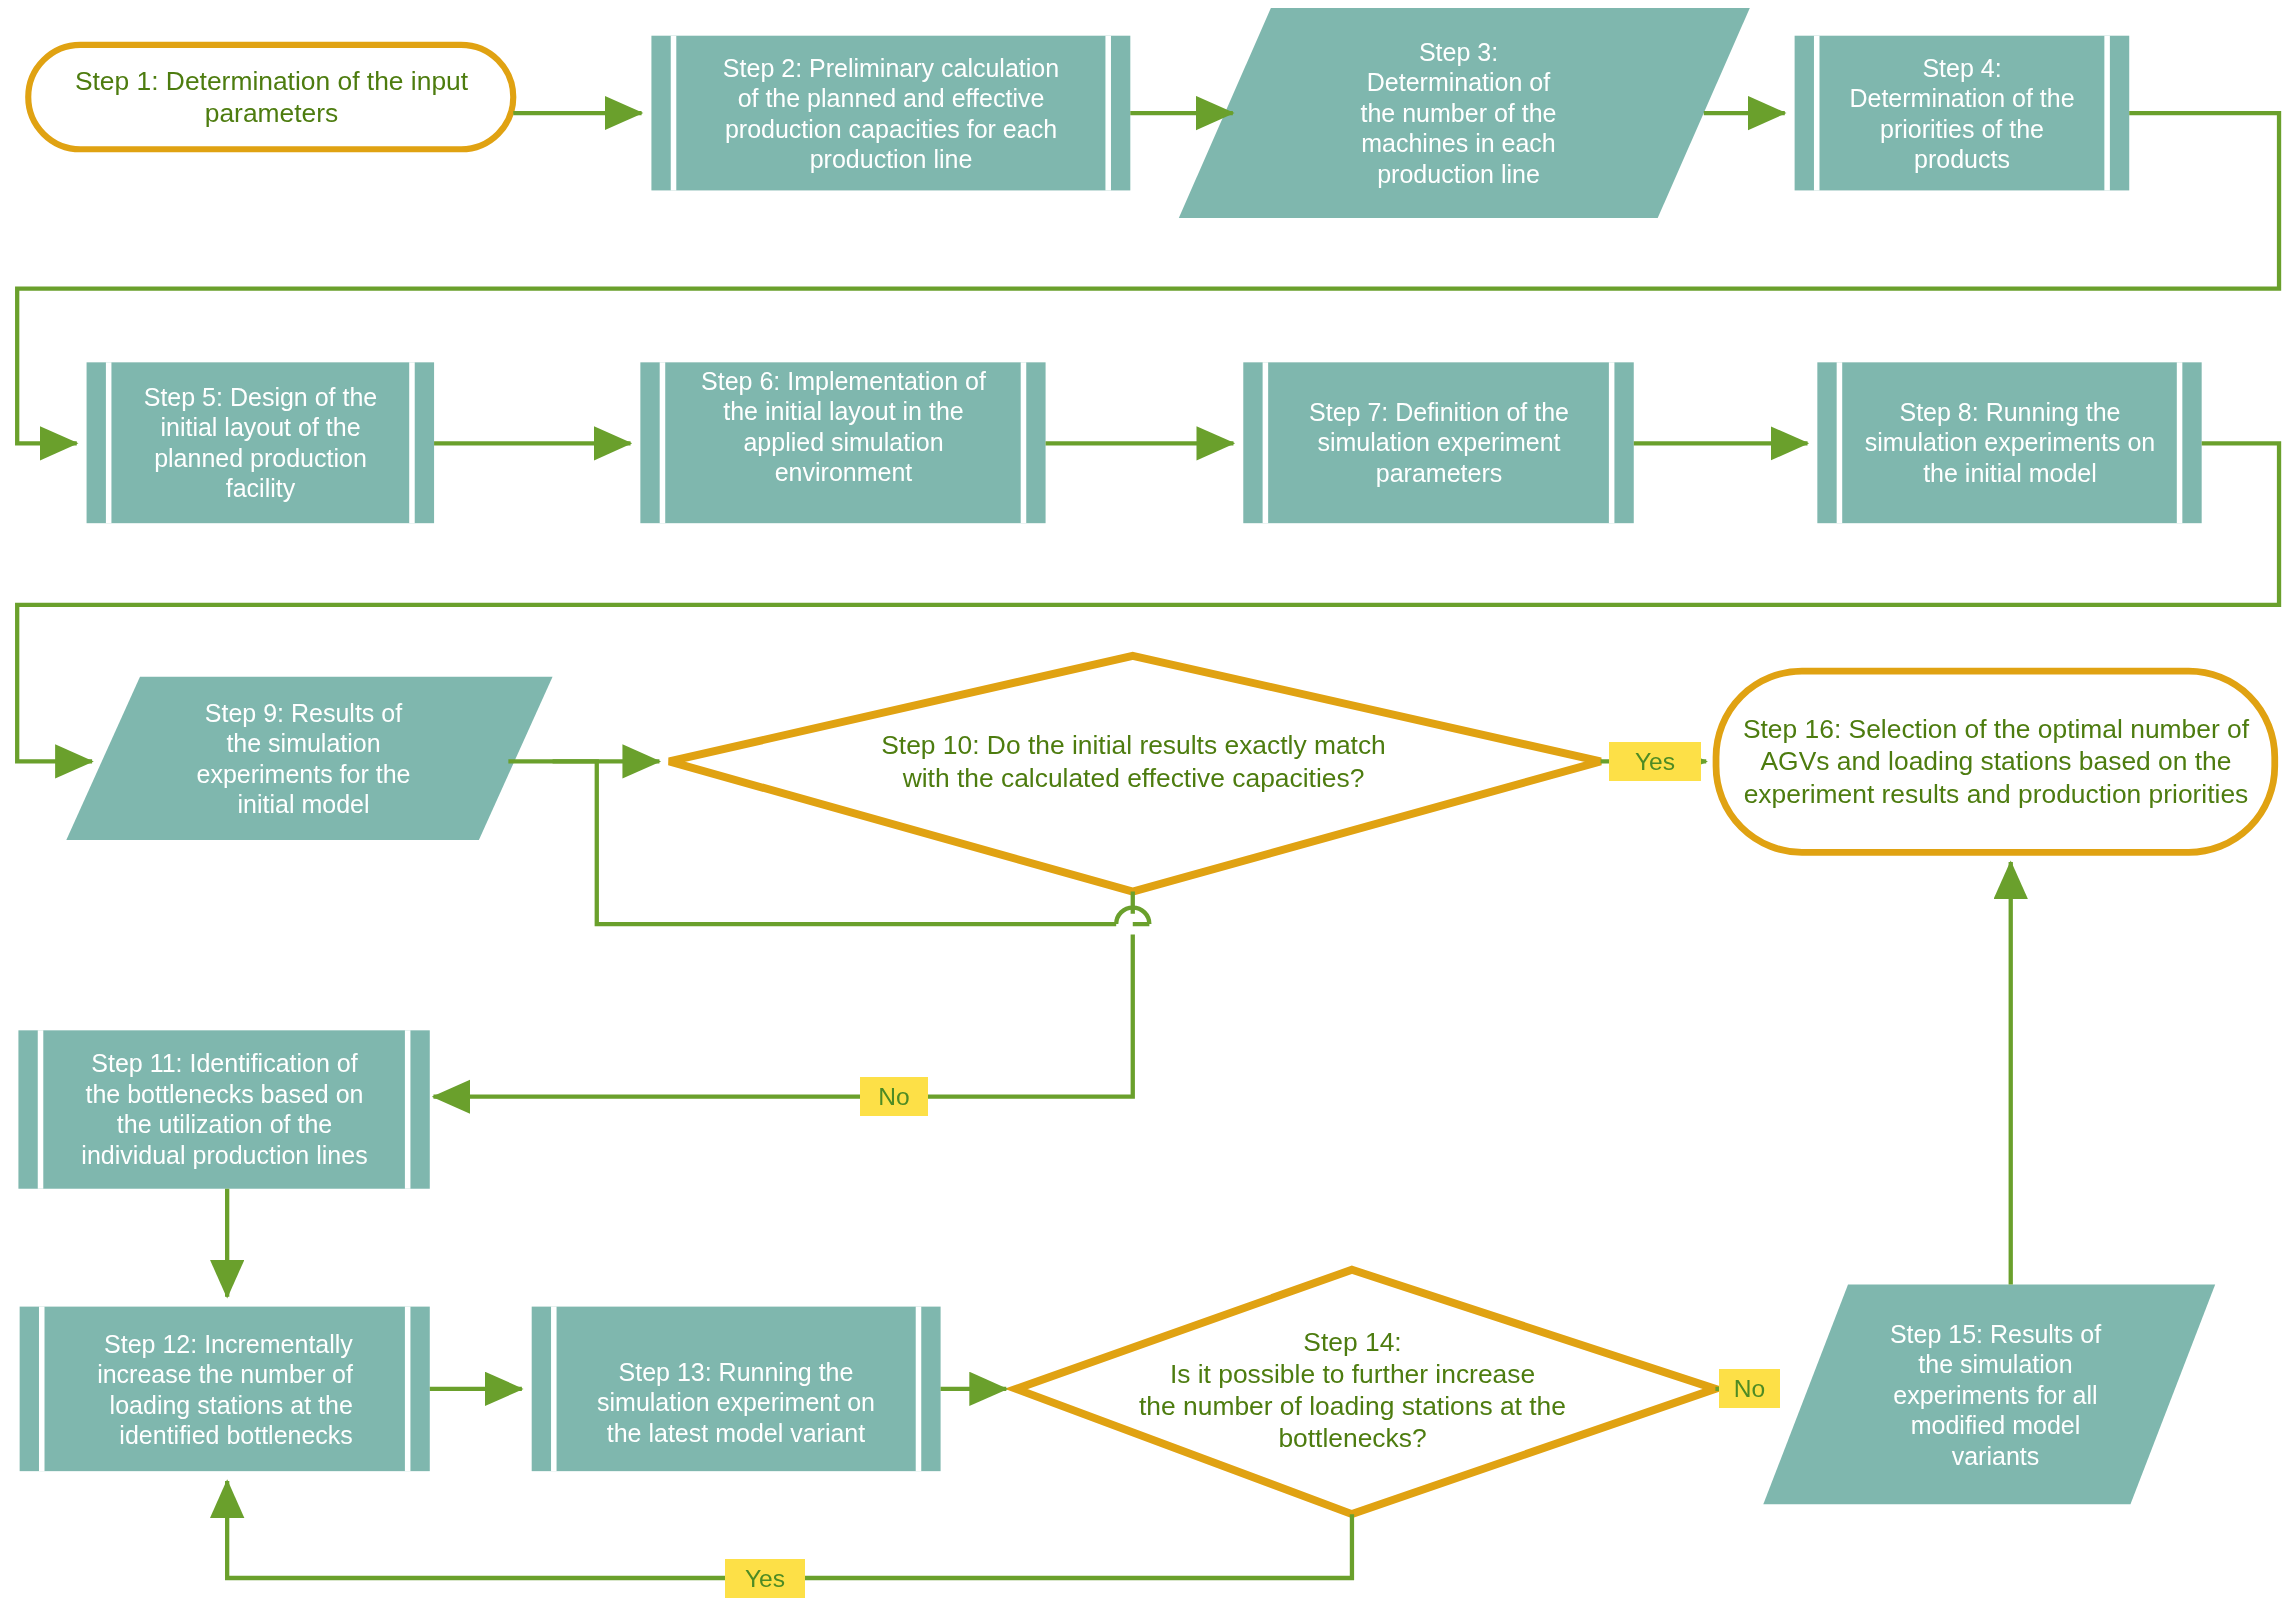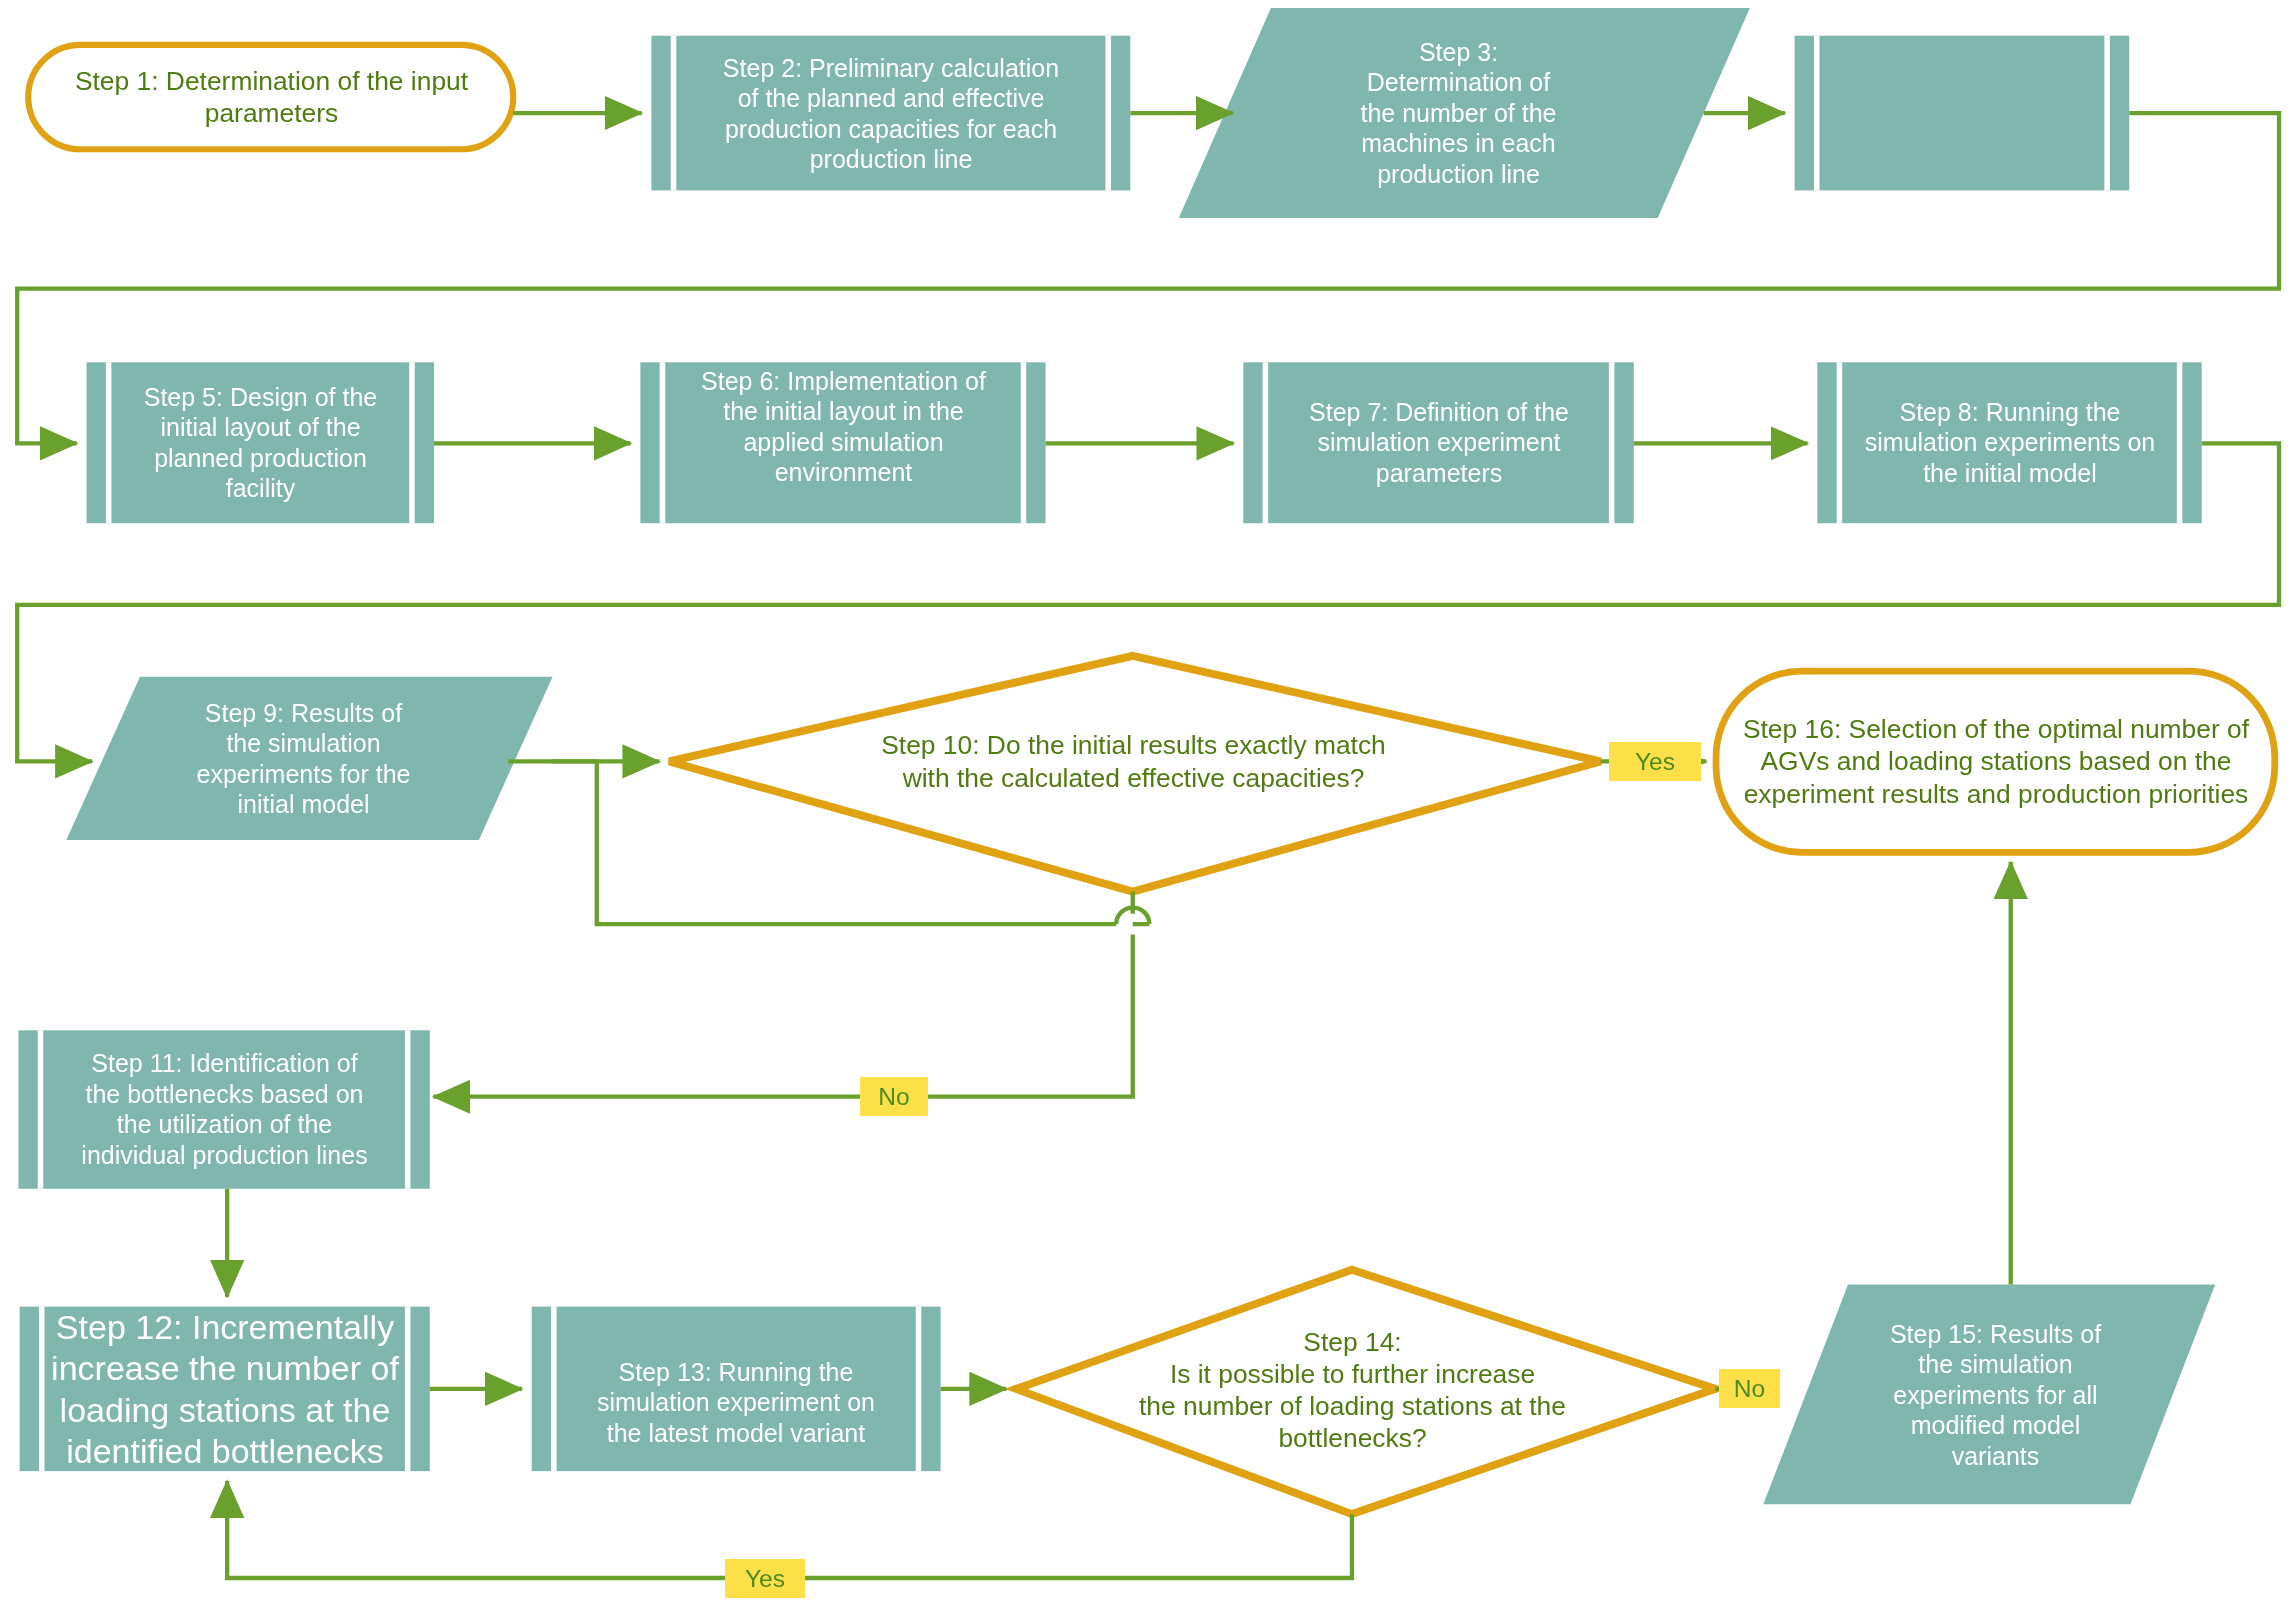--- a/index.html
+++ b/index.html
@@ -146,20 +146,23 @@
   </div>
 
   <div class="node-text t-white" style="left:680px;top:36px;width:422px;height:155px;font-size:25px;">
     <span>Step 2: Preliminary calculation<br>of the planned and effective<br>production capacities for each<br>production line</span>
   </div>
 
   <div class="node-text t-white" style="left:1271px;top:8px;width:375px;height:210px;font-size:25px;">
     <span>Step 3:<br>Determination of<br>the number of the<br>machines in each<br>production line</span>
   </div>
 
+  <div class="node-text t-white" style="left:1823px;top:36px;width:278px;height:155px;font-size:25px;">
+    <span>Step 4:<br>Determination of the<br>priorities of the<br>products</span>
+  </div>
 
   <div class="node-text t-white" style="left:115px;top:362px;width:291px;height:161px;font-size:25px;">
     <span>Step 5: Design of the<br>initial layout of the<br>planned production<br>facility</span>
   </div>
 
   <div class="node-text t-white" style="left:669px;top:362px;width:349px;height:129px;font-size:25px;">
     <span>Step 6: Implementation of<br>the initial layout in the<br>applied simulation<br>environment</span>
   </div>
 
   <div class="node-text t-white" style="left:1272px;top:362px;width:334px;height:161px;font-size:25px;">
@@ -179,21 +182,21 @@
   </div>
 
   <div class="node-text t-brown" style="left:1741px;top:671px;width:510px;height:181px;font-size:26.4px;">
     <span>Step 16: Selection of the optimal number of<br>AGVs and loading stations based on the<br>experiment results and production priorities</span>
   </div>
 
   <div class="node-text t-white" style="left:47px;top:1030px;width:355px;height:158px;font-size:25px;">
     <span>Step 11: Identification of<br>the bottlenecks based on<br>the utilization of the<br>individual production lines</span>
   </div>
 
-  <div class="node-text t-white" style="left:48px;top:1307px;width:354px;height:165px;font-size:34px;">
+  <div class="node-text t-white" style="left:48px;top:1307px;width:354px;height:165px;font-size:25px;text-align:right;">
     <span>Step 12: Incrementally<br>increase the number of<br>loading stations at the<br>identified bottlenecks</span>
   </div>
 
   <div class="node-text t-white" style="left:560px;top:1307px;width:352px;height:191px;font-size:25px;">
     <span>Step 13: Running the<br>simulation experiment on<br>the latest model variant</span>
   </div>
 
   <div class="node-text t-brown" style="left:1072px;top:1295px;width:561px;height:190px;font-size:26.4px;">
     <span>Step 14:<br>Is it possible to further increase<br>the number of loading stations at the<br>bottlenecks?</span>
   </div>

